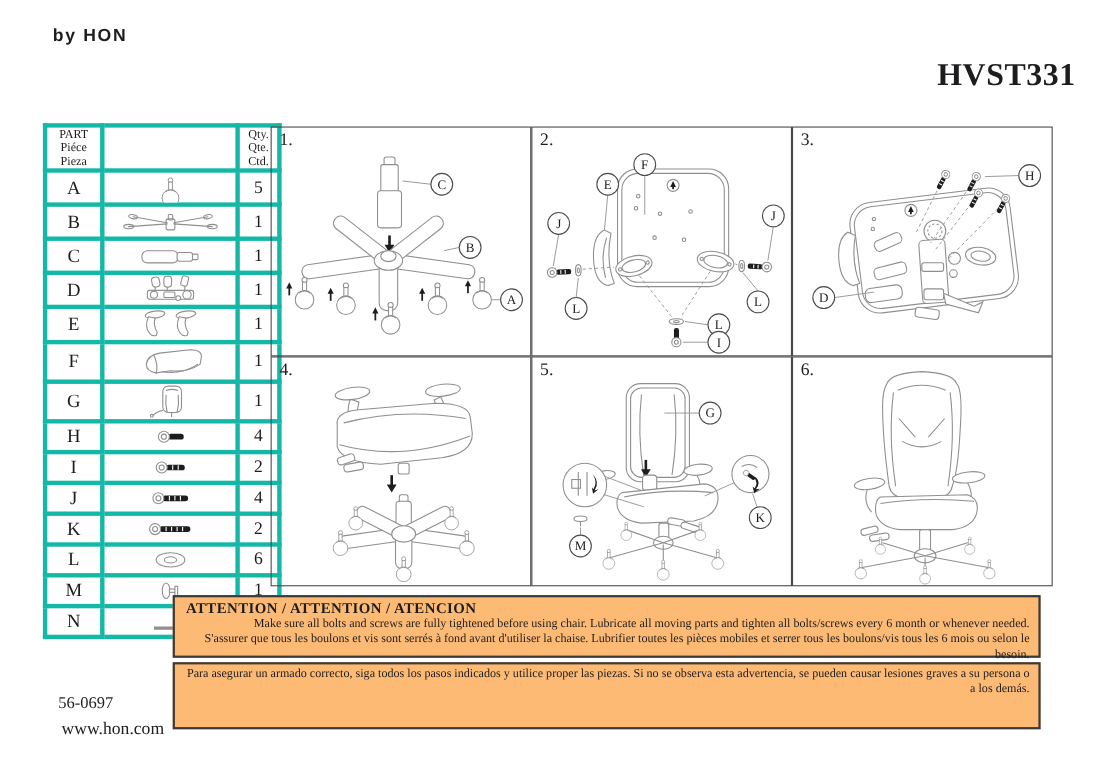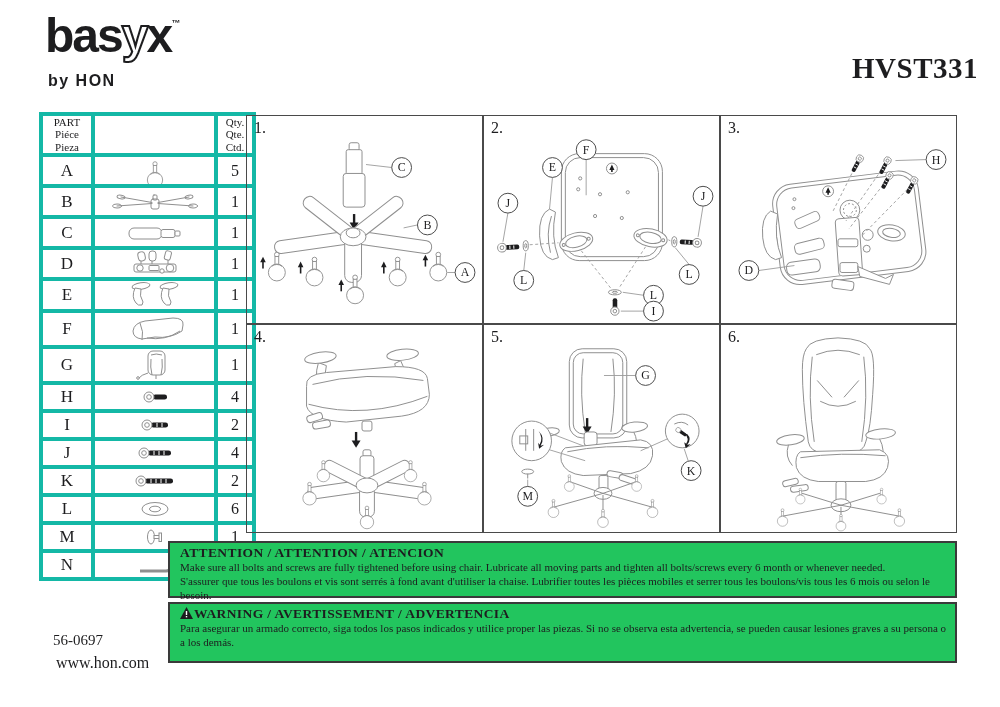--- a/index.html
+++ b/index.html
@@ -43,26 +43,26 @@
   .s   { stroke:#8f8f8f; fill:none; stroke-width:1; }
   .sw  { stroke:#8f8f8f; fill:#fff; stroke-width:1; }
   .blk { fill:#1d1d1f; stroke:none; }
   .thr { stroke:#fff; stroke-width:1; }
   .dash{ stroke:#9a9a9a; stroke-width:0.9; fill:none; stroke-dasharray:3 2.6; }
   .ldr { stroke:#9a9a9a; stroke-width:0.9; fill:none; }
   .lblc{ stroke:#4a4a4a; fill:#fff; stroke-width:1; }
   text.lbl { font-family:"Liberation Serif", serif; font-size:12px; fill:#1d1d1f; text-anchor:middle; }
 
   
-  .notice { position:absolute; left:168px; width:789px; box-sizing:border-box;
-            border:2px solid #3a3a3a; padding:2px 8px 3px 10px; background:#22c55e; }
+  .notice { position:absolute; left:157px; width:789px; box-sizing:border-box;
+            border:2px solid #3a3a3a; padding:2px 8px 3px 10px; background:#fdba74; }
   .notice.attention { top:541px; height:57px; }
   .notice.warning   { top:602px; height:61px; }
   .notice-title { font-size:13.5px; font-weight:bold; letter-spacing:0.4px; margin:0; }
-  .notice-line  { font-size:11px; line-height:1.25; margin:0; }
+  .notice-line  { font-size:11px; line-height:1.25; margin:0;text-align:right; }
   .warn-tri { display:inline-block; vertical-align:-1px; margin-right:1px; }
 
   
   .doc-num { position:absolute; left:53px; top:632px; font-size:15px; }
   .website { position:absolute; left:56px; top:654px; font-size:16px; }
 </style>
 </head>
 <body>
 
 <svg width="0" height="0" style="position:absolute" aria-hidden="true">
@@ -95,23 +95,20 @@
     <g id="bhead">
       <circle class="sw" cx="0" cy="0" r="5"></circle>
       <circle class="s" cx="0" cy="0" r="2.3"></circle>
     </g>
   </defs>
 </svg>
 
 <div class="page">
 
   <div class="logo">
-    <div>
-      <span class="logo-main"><span>bas</span><span class="logo-y">y</span><span>x</span><span class="logo-tm">™</span></span>
-    </div>
     <div class="logo-sub">by HON</div>
   </div>
   <div class="model">HVST331</div>
 
   <table class="parts">
     <tbody>
         <tr class="hrow">
       <td class="c-letter">
         <span class="hline">PART</span>
         <span class="hline">Piéce</span>
@@ -662,24 +659,19 @@
   </div>
 
   <div class="notice attention">
     <p class="notice-title">ATTENTION / ATTENTION / ATENCION</p>
     <p class="notice-line">Make sure all bolts and screws are fully tightened before using chair. Lubricate all moving parts and tighten all bolts/screws every 6 month or whenever needed.</p>
     <p class="notice-line">S'assurer que tous les boulons et vis sont serrés à fond avant d'utiliser la chaise. Lubrifier toutes les pièces mobiles et serrer tous les boulons/vis tous les 6 mois ou selon le besoin.</p>
     <p class="notice-line">Asegúrese que todos los pernos y tornillos estén completamente apretados antes de usar la silla. Lubrique todas las piezas móviles y apriete todos los pernos/tornillos cada 6 meses o como sea necesario.</p>
   </div>
 
   <div class="notice warning">
-    <p class="notice-title"><svg class="warn-tri" width="13" height="12" viewBox="0 0 13 12">
-          <polygon points="6.5,0 13,12 0,12" fill="#1d1d1f"></polygon>
-          <rect x="5.8" y="4" width="1.4" height="4" fill="#fff"></rect>
-          <rect x="5.8" y="9" width="1.4" height="1.4" fill="#fff"></rect>
-        </svg><span>WARNING / AVERTISSEMENT / ADVERTENCIA</span></p>
     <p class="notice-line">Para asegurar un armado correcto, siga todos los pasos indicados y utilice proper las piezas. Si no se observa esta advertencia, se pueden causar lesiones graves a su persona o a los demás.</p>
   </div>
 
   <div class="doc-num">56-0697</div>
   <div class="website">www.hon.com</div>
 
 </div>
 
 </body></html>

